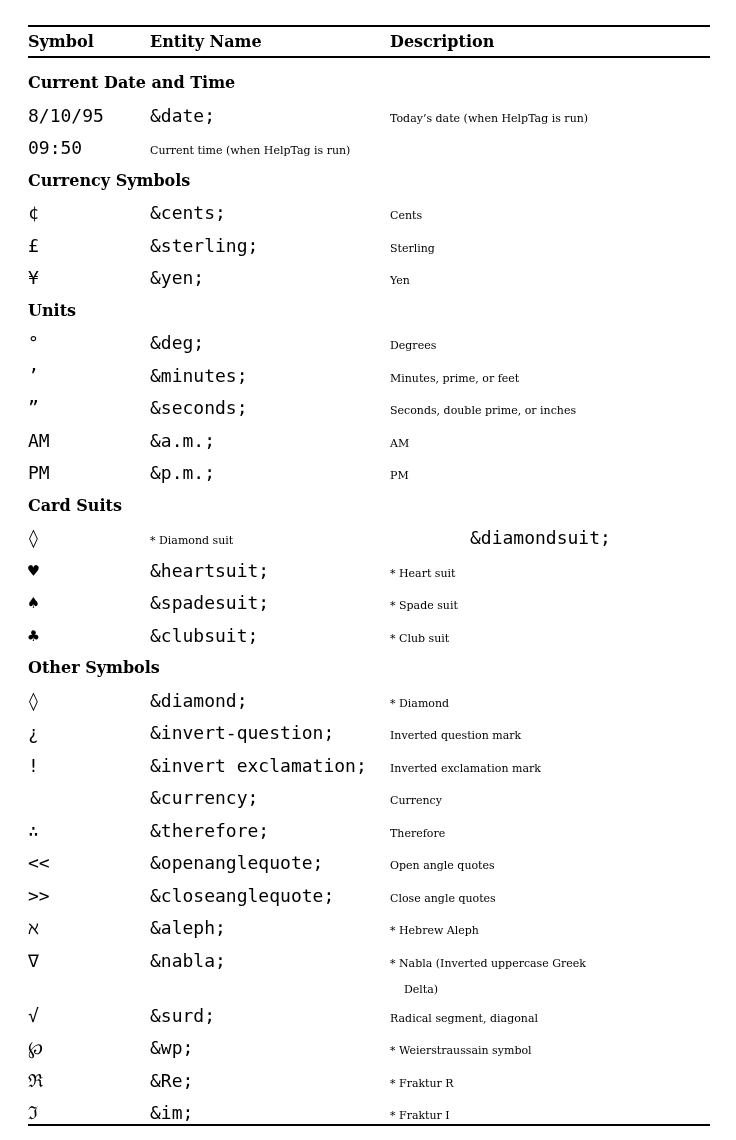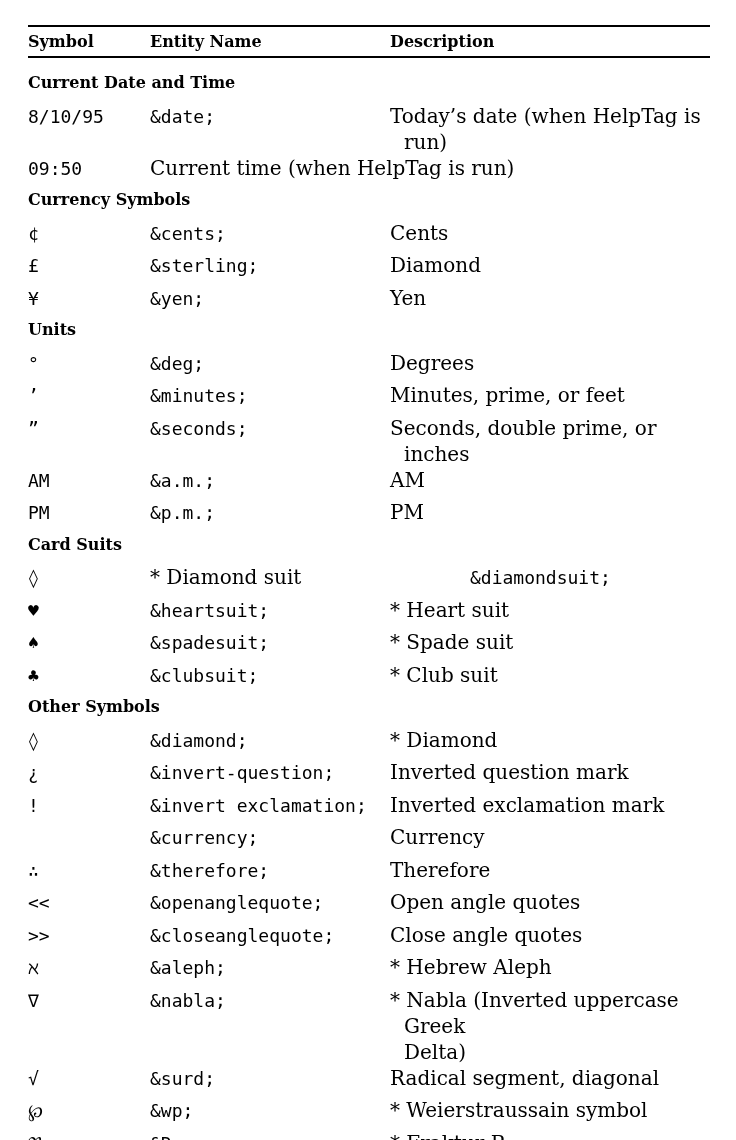--- a/index.html
+++ b/index.html
@@ -29,21 +29,21 @@
     font-family: "DejaVu Serif", serif;
   }
   .row { display: flex; min-height: 32.5px; align-items: baseline; }
   .cell { line-height: 26px; }
   .sym, .ent {
     font-family: "DejaVu Sans Mono", monospace;
     font-size: 18px;
   }
   .desc {
     font-family: "DejaVu Serif", serif;
-    font-size: 20px;
+    font-size: 11px;
     white-space: pre-line;
     padding-left: 14px; text-indent: -14px;
   }
   .bottom-rule {
     border-bottom: 2px solid #000;
     margin-top: -9px;
   }
 </style>
 </head>
 <body>
@@ -77,21 +77,21 @@
 
   <div class="row">
     <div class="cell col-sym sym">¢</div>
     <div class="cell col-ent ent">&amp;cents;</div>
     <div class="cell col-desc desc">Cents</div>
   </div>
 
   <div class="row">
     <div class="cell col-sym sym">£</div>
     <div class="cell col-ent ent">&amp;sterling;</div>
-    <div class="cell col-desc desc">Diamond</div>
+    <div class="cell col-desc desc">Sterling</div>
   </div>
 
   <div class="row">
     <div class="cell col-sym sym">¥</div>
     <div class="cell col-ent ent">&amp;yen;</div>
     <div class="cell col-desc desc">Yen</div>
   </div>
 
   <div class="section-row">
     <div class="section-title">Units</div>

